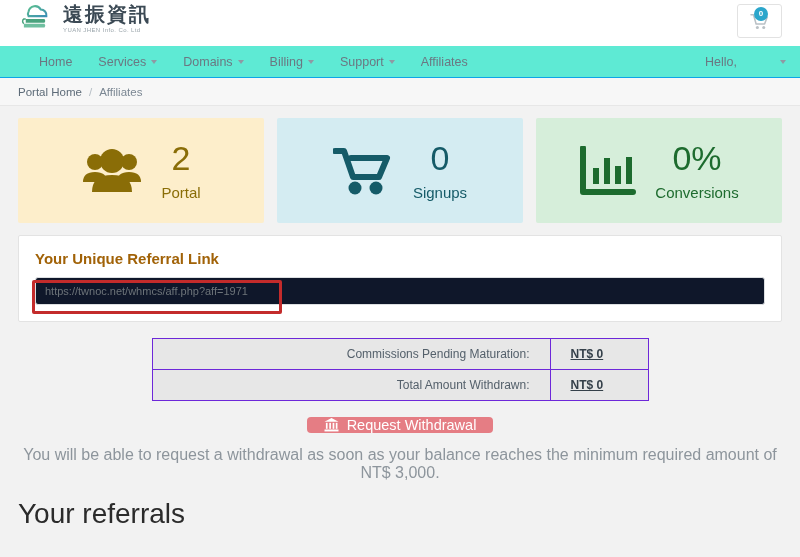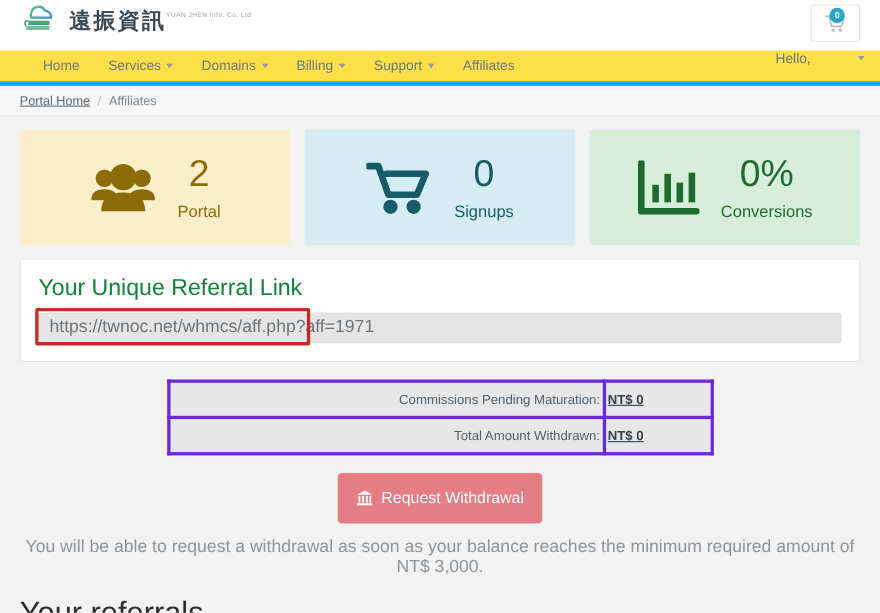--- a/index.html
+++ b/index.html
@@ -13,21 +13,21 @@
   
   .topbar {
     height: 46px; background: #ffffff;
     position: relative;
   }
   .logo-wrap {
     position: absolute; left: 18px; top: 3px;
     display: flex; align-items: center; gap: 7px;
   }
   .logo-cloud { width: 38px; height: 30px; display:block; }
-  .logo-text-block { display: flex; flex-direction: row; line-height: 1; }
+  .logo-text-block { display: flex; flex-direction: column; line-height: 1; }
   .logo-cn {
     font-size: 20px; font-weight: bold; letter-spacing: 2px;
     color: #3c4a55;
     font-family: "DejaVu Sans", sans-serif;
   }
   .logo-en {
     font-size: 6px; color: #9aa5ab; letter-spacing: .4px;
     margin-top: 3px; font-family: "Liberation Sans", sans-serif;
   }
   .cart-btn {
@@ -42,23 +42,23 @@
     background: #2ba6cb; color: #fff;
     font-size: 8px; font-weight: bold;
     width: 14px; height: 14px; border-radius: 50%;
     display: flex; align-items: center; justify-content: center;
     line-height: 1;
   }
   .cart-inner { position: relative; }
 
   
   .navbar {
-    height: 32px; background: #fde047;
-    border-bottom: 4px solid #0ea5e9;
-    display: flex; 
+    height: 32px; background: #5eead4;
+    border-bottom: 1px solid #0ea5e9;
+    display: flex; align-items: center;
     position: relative;
   }
   .nav-left { display: flex; align-items: center; margin-left: 26px; gap: 0px; }
   .nav-item {
     font-size: 12.5px; color: #6b7782;
     padding: 0 13px;
     display: flex; align-items: center; gap: 5px;
     white-space: nowrap;
   }
   .caret {
@@ -75,21 +75,21 @@
   .hello-txt { font-size: 12.5px; color: #6b7782; }
 
   
   .breadcrumb-bar {
     height: 28px; background: #f7f7f7;
     border-bottom: 1px solid #e7e7e7;
     display: flex; align-items: center; padding-left: 18px;
     gap: 7px;
   }
   .crumb { font-size: 11.5px; color: #7b8793; }
-  .crumb.link { color: #5d6b78; text-decoration: underline; }
+  .crumb.link { color: #5d6b78; }
   .crumb-sep { font-size: 11.5px; color: #b4bcc3; }
 
   
   .content { padding: 12px 18px 0 18px; }
 
   .stats-row { display: flex; gap: 13px; }
   .stat-card {
     flex: 1; height: 105px;
     display: flex; align-items: center; justify-content: center;
     gap: 18px;
@@ -108,64 +108,64 @@
   .card-conv .stat-num, .card-conv .stat-lbl { color: #1d6b2e; }
 
   
   .panel {
     margin-top: 12px; background: #fff;
     border: 1px solid #e3e3e3; border-radius: 2px;
     padding: 14px 16px 16px 16px;
     position: relative;
   }
   .panel-title {
-    font-size: 21px; color: #15803d; font-weight: 400;
+    font-size: 15px; color: #a16207; font-weight: 700;
     margin-bottom: 10px;
   }
   .ref-input {
     width: 100%; height: 28px;
-    background: #e5e5e5; border: 1px solid #dcdfe1;
+    background: #0f172a; border: 1px solid #dcdfe1;
     border-radius: 3px;
-    font-size: 16px; color: #6d7479;
+    font-size: 11px; color: #6d7479;
     padding: 0 9px;
     font-family: "Liberation Sans", sans-serif;
   }
   .redbox {
     position: absolute;
     left: 13px; top: 44px;
     width: 250px; height: 34px;
     border: 3px solid #c32b2b;
     border-radius: 2px;
     pointer-events: none;
   }
 
   
   .comm-wrap { display: flex; justify-content: center; margin-top: 16px; }
   .comm-table {
     width: 497px;
     border-collapse: collapse;
     font-size: 12px;
   }
   .comm-table td {
-    padding: 8px 2px;
-    border: 3px solid #6d28d9;
+    padding: 8px 20px;
+    border: 1px solid #6d28d9;
     vertical-align: middle;
   }
   .comm-table tr.odd td { background: #e7e7e7; }
   .comm-table tr.even td { background: #f3f3f3; }
   .comm-label { text-align: right; color: #54606b; }
   .comm-value { width: 98px; color: #35404a; font-weight: bold; text-decoration: underline; }
 
   
   .withdraw-wrap { display: flex; justify-content: center; margin-top: 16px; }
   .withdraw-btn {
     background: #e57d84; color: #fff;
     border: none; border-radius: 4px;
     font-size: 14.5px;
-    padding: 15px 17px;
+    padding: 0 17px;
     display: flex; align-items: center; gap: 8px;
     font-family: "Liberation Sans", sans-serif;
   }
   .bank-ico { width: 15px; height: 14px; display:block; }
   .note {
     text-align: center; font-size: 16px; color: #8d959c;
     margin-top: 13px;
   }
 
   

